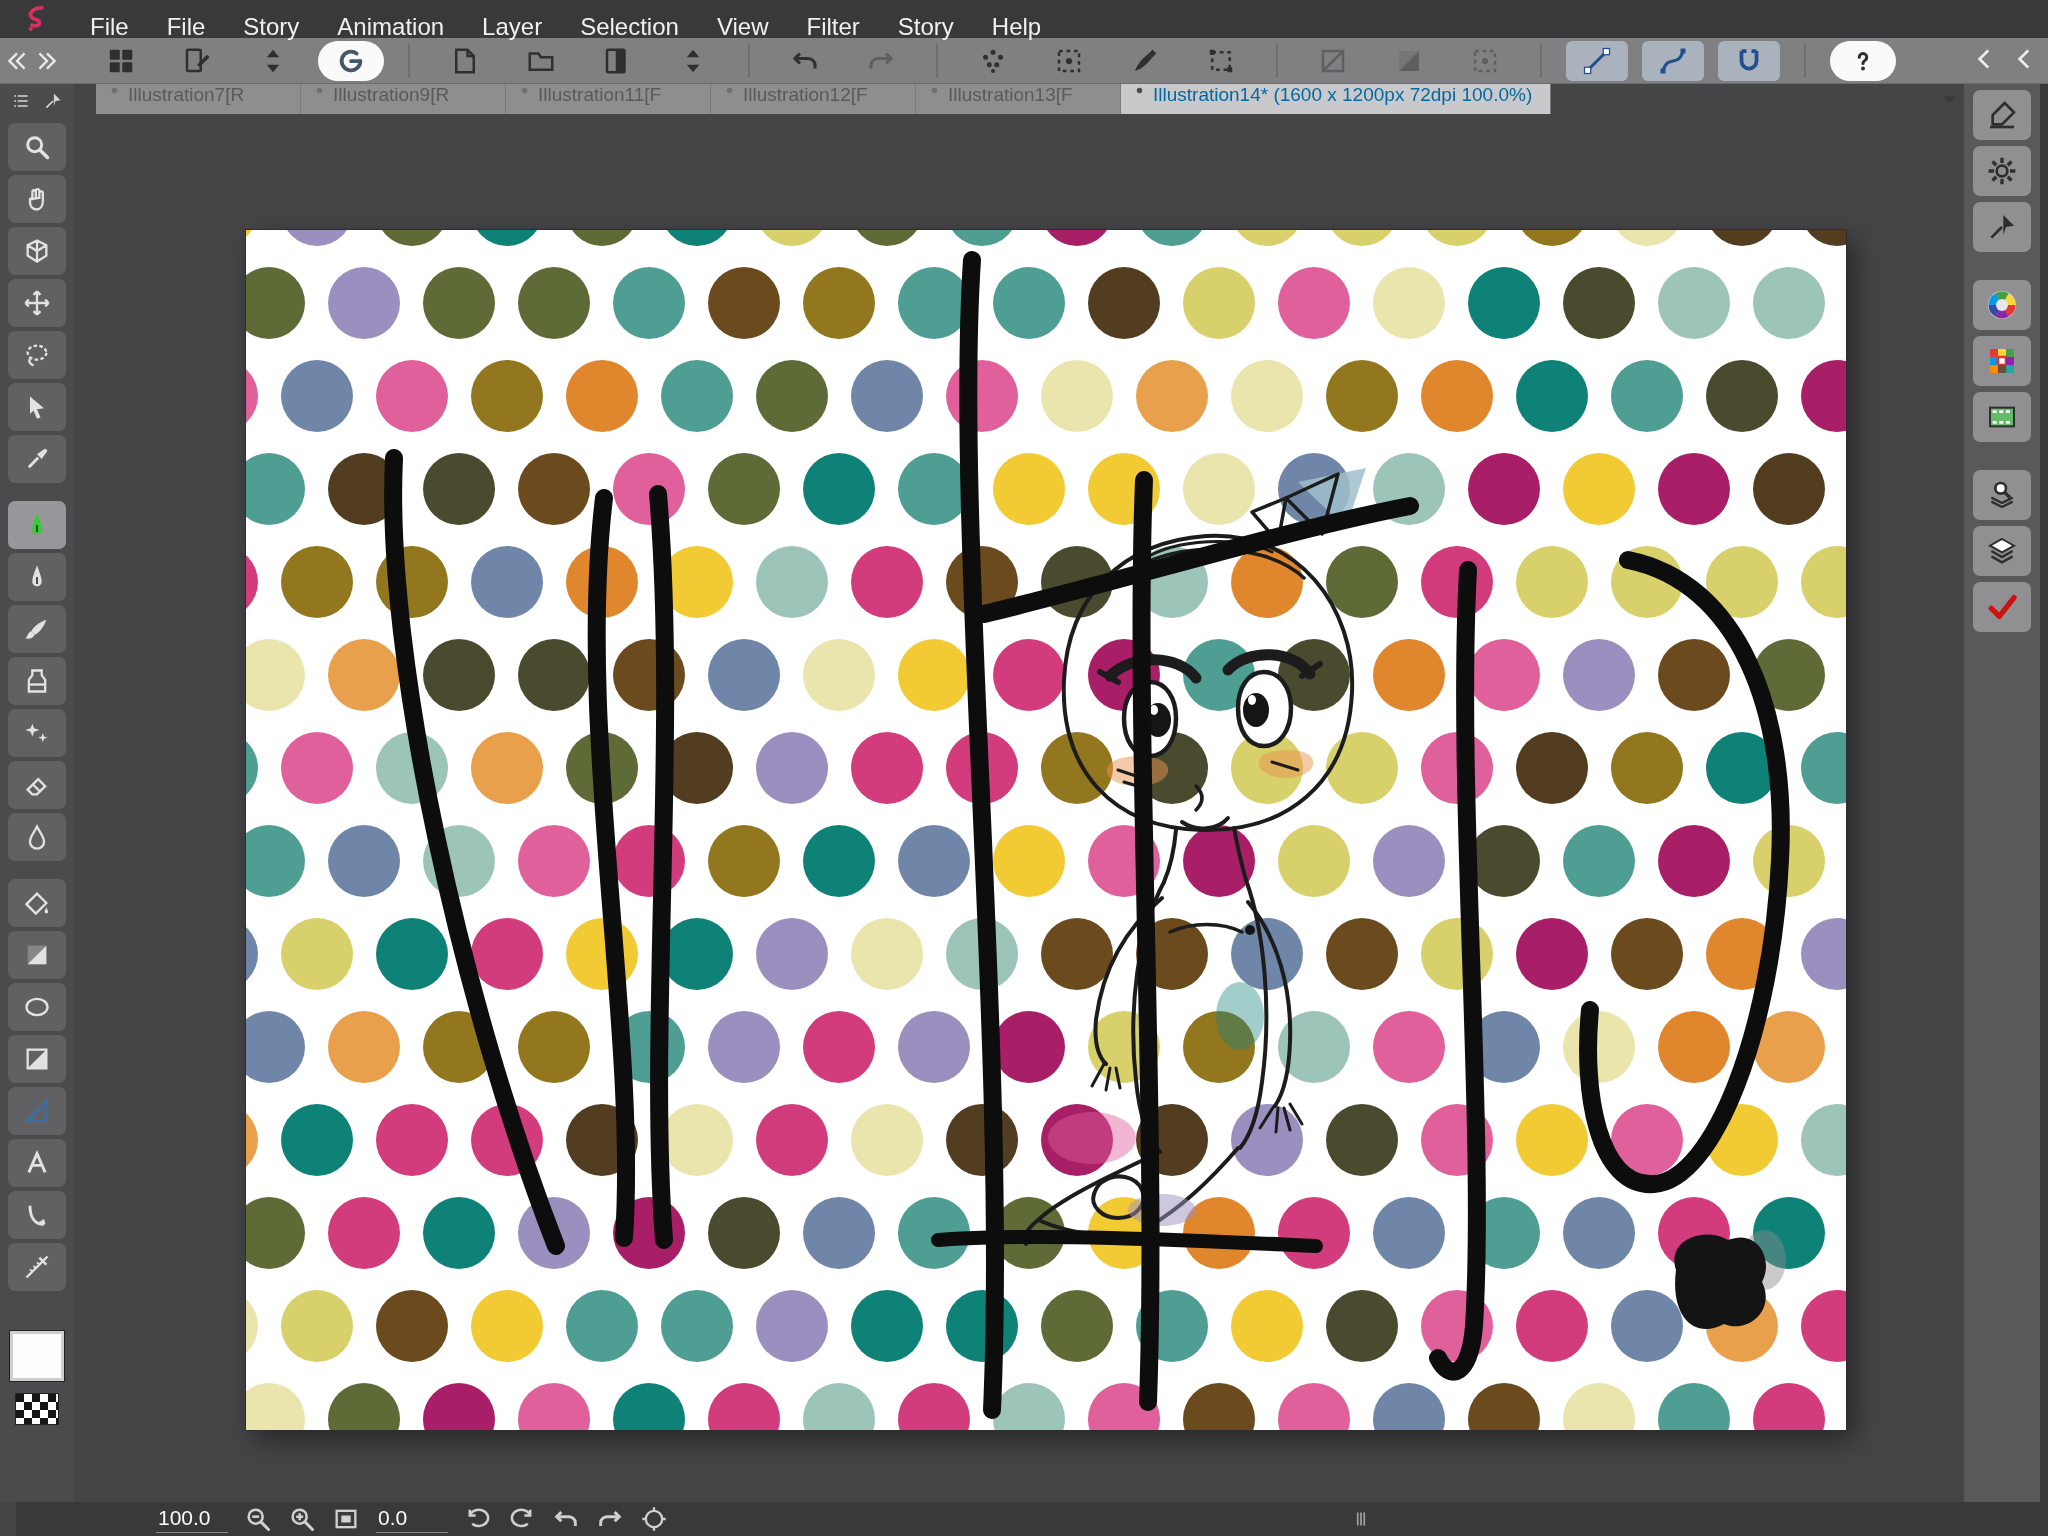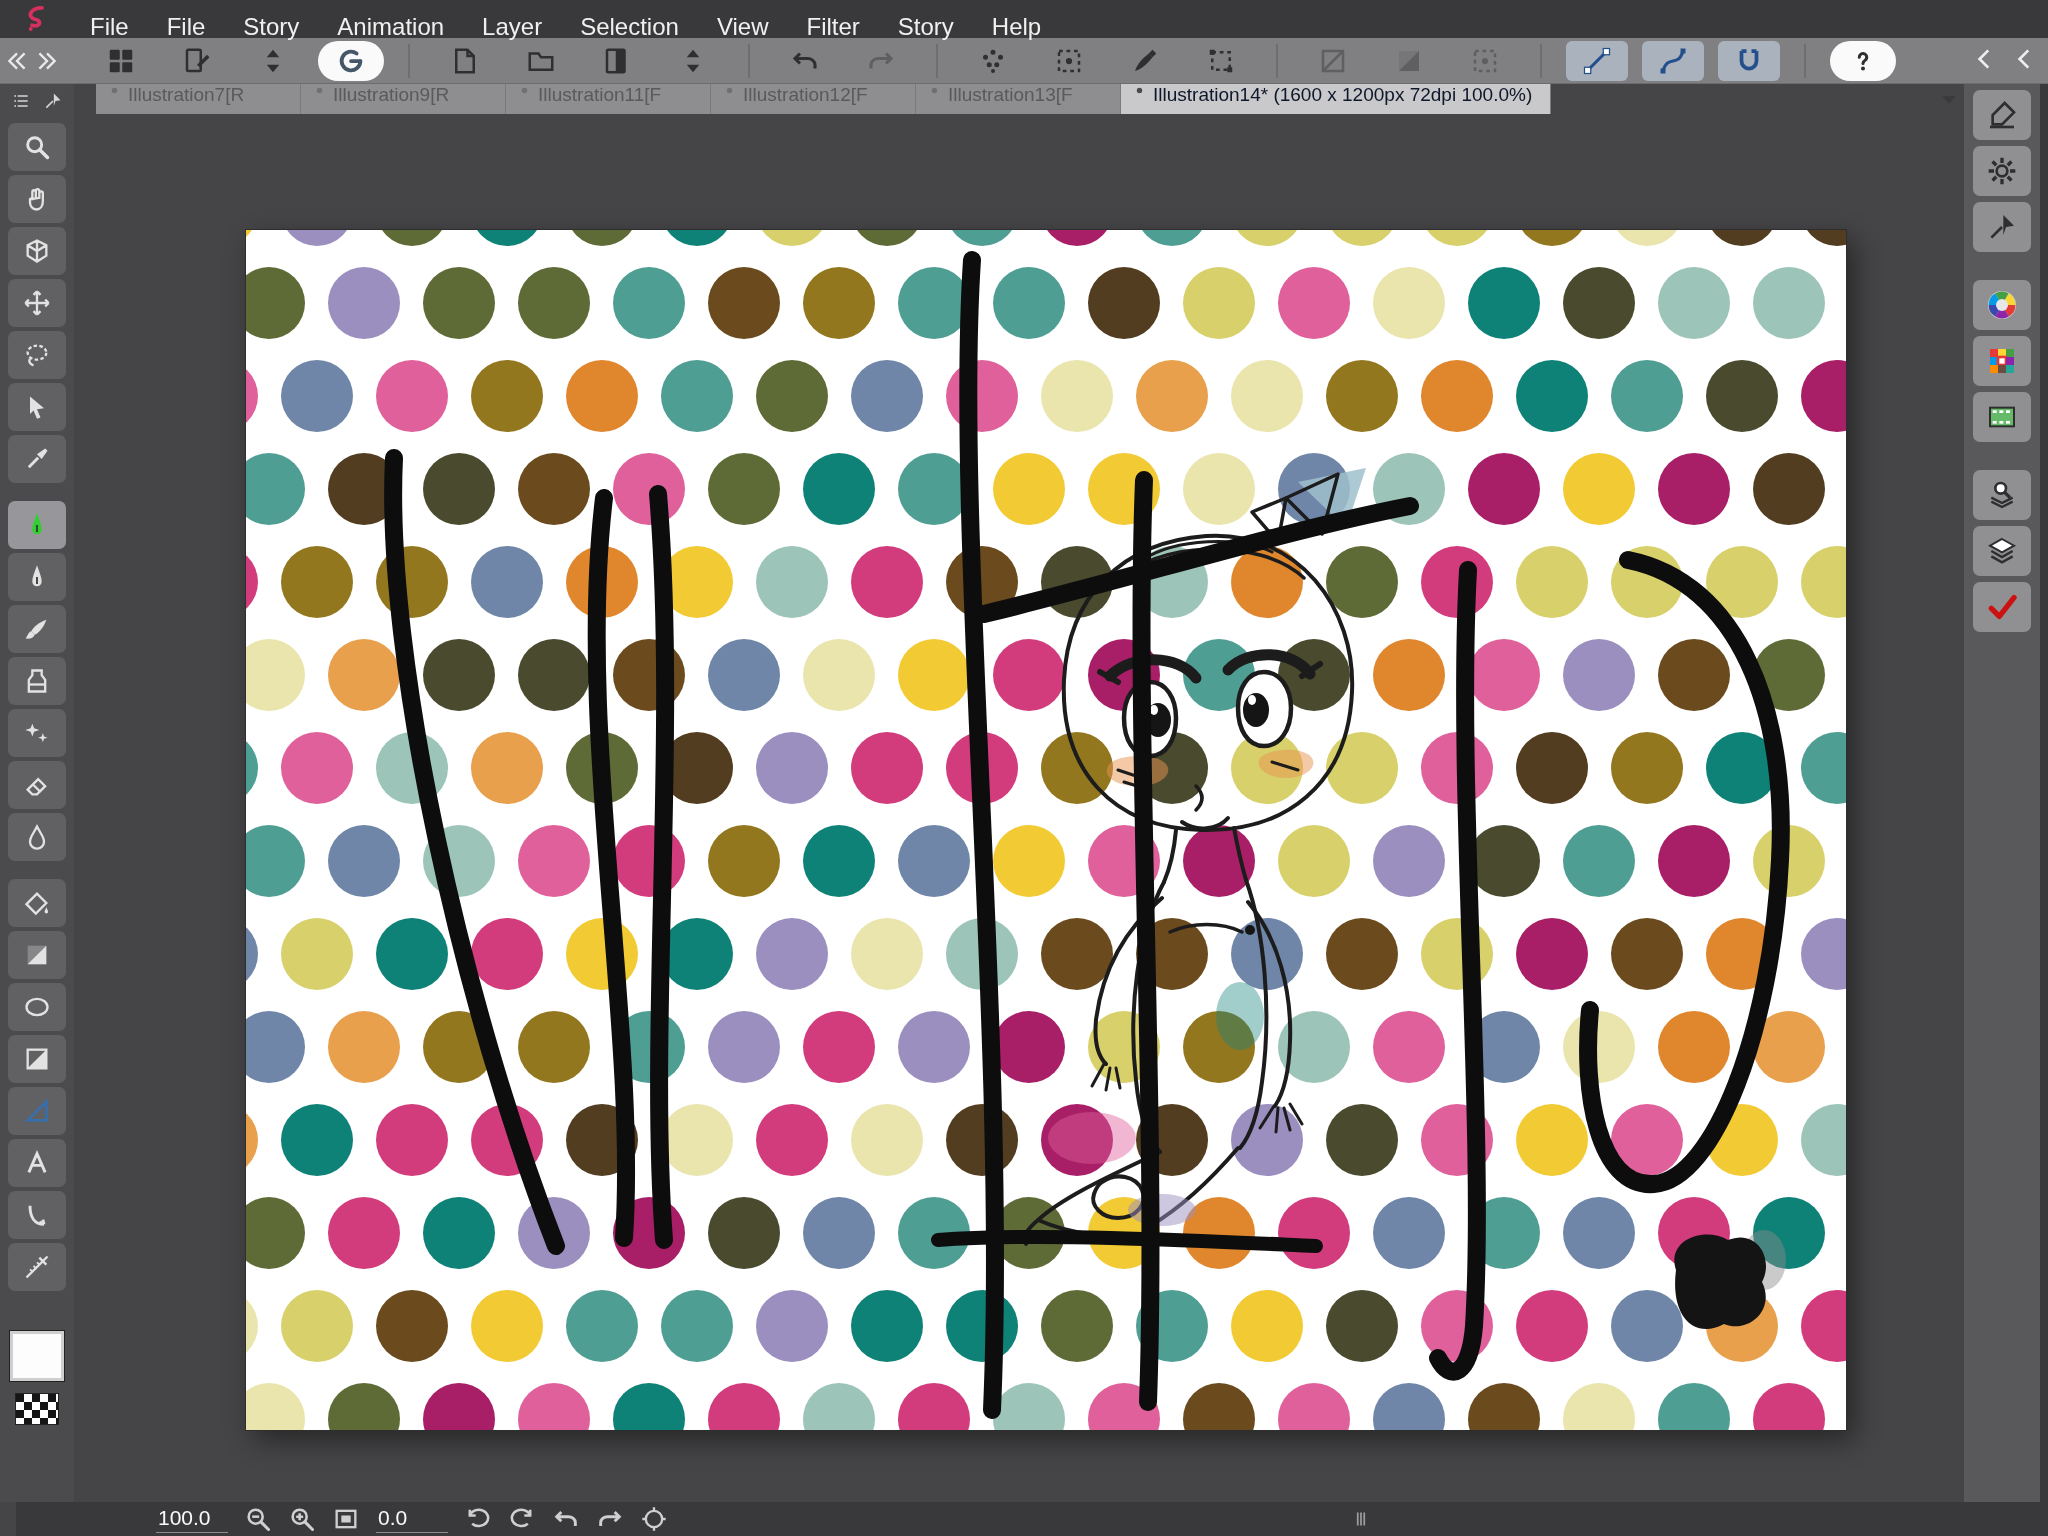--- a/index.html
+++ b/index.html
@@ -18,21 +18,21 @@
   .tbtn .ic{width:30px;height:30px;}
   .tbtn.pill{background:#fafafa;border-radius:20px;width:66px;}
   .tbtn.lit{background:#aab3bd;color:#23508c;}
   .tbtn.disabled{opacity:.4;}
   .tsep{width:2px;height:34px;background:#6e6e70;margin:0 10px;flex:none;}
   .rchev{position:absolute;top:44px;width:26px;height:30px;color:#ededed;z-index:35;}
 
   .tabbar{position:absolute;left:96px;top:84px;width:1868px;height:30px;display:flex;align-items:flex-end;z-index:30;}
   .tab{height:30px;background:#8e8e90;border-right:1px solid #7a7a7c;display:flex;padding:0 12px;width:205px;overflow:hidden;white-space:nowrap;color:#5a5a5c;font-size:19px;flex:none;}
   .tabdot{width:13px;height:13px;color:#707072;margin-right:7px;flex:none;}
-  .tab.active{background:#c9c9cb;color:#0f172a;width:auto;padding-right:18px;}
+  .tab.active{background:#c9c9cb;color:#0369a1;width:auto;padding-right:18px;}
   .tab.active .tabdot{color:#4a4a4c;}
   .taboverflow{margin-left:auto;width:30px;height:22px;color:#39393b;margin-bottom:3px;}
 
   .leftbar{position:absolute;left:0;top:84px;width:74px;height:1418px;background:#4b4b4d;z-index:25;display:flex;flex-direction:column;align-items:center;}
   .lb-head{display:flex;gap:12px;margin:7px 0 6px 0;color:#d6d6d6;height:22px;}
   .lb-head span{width:20px;height:20px;}
   .tool{width:58px;height:48px;margin-top:4px;border-radius:7px;background:#616163;display:flex;align-items:center;justify-content:center;color:#e2e2e2;flex:none;}
   .tool .ic{width:28px;height:28px;}
   .tool.selected{background:#97979b;}
   .tool.gap{margin-top:18px;}

